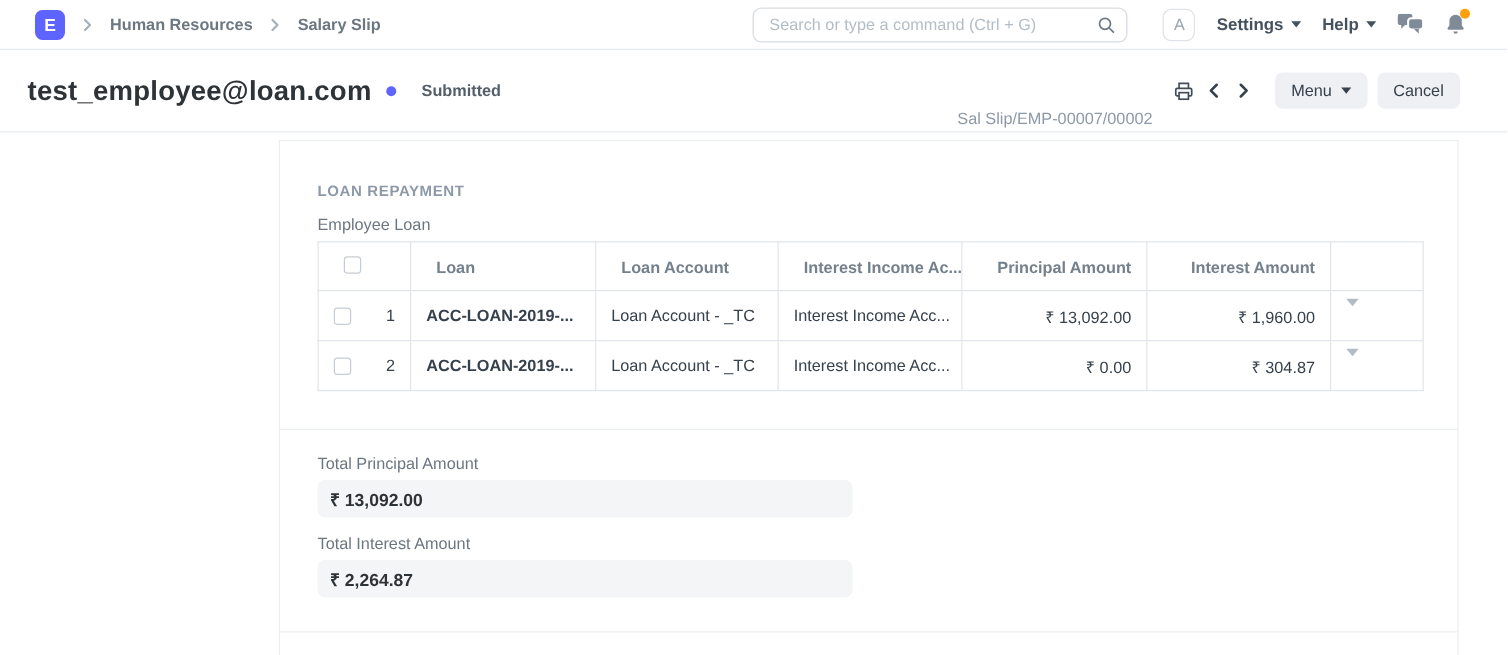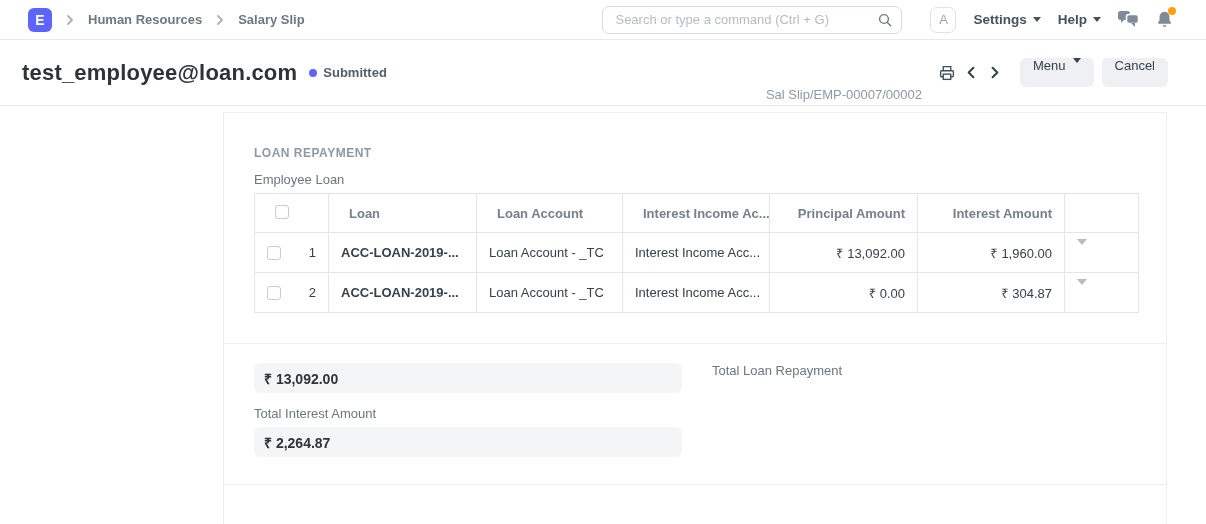--- a/index.html
+++ b/index.html
@@ -17,27 +17,27 @@
   .nav-right { display:flex; align-items:center; gap:17px; }
   .avatar { width:26px; height:26px; border:1px solid #dfe3e7; border-radius:7px; display:flex; align-items:center; justify-content:center; font-size:13px; color:#9aa4ad; font-weight:500; cursor:pointer; }
   .nav-link { display:flex; align-items:center; gap:6px; font-size:13.5px; font-weight:600; color:#45525e; cursor:pointer; }
   .caret { width:0; height:0; border-left:4px solid transparent; border-right:4px solid transparent; border-top:5px solid #45525e; display:inline-block; }
   .icon-btn { position:relative; display:flex; align-items:center; cursor:pointer; }
   .notif-dot { position:absolute; top:-3px; right:-3px; width:8px; height:8px; border-radius:50%; background:#ffa00a; }
 
   
   .page-head { height:66px; background:#fff; border-bottom:1px solid #e8ebee; display:flex; align-items:center; padding:0 38px 0 22px; }
   .title { font-size:22px; font-weight:700; color:#2e3338; letter-spacing:.2px; }
-  .status { display:flex; align-items:center; gap:6px; margin-left:12px; }
+  .status { display:flex; align-items:center; gap:20px; margin-left:12px; }
   .status-dot { width:8px; height:8px; border-radius:50%; background:#5e64ff; }
   .status-text { font-size:13px; font-weight:600; color:#525e6a; }
   .head-right { margin-left:auto; display:flex; align-items:center; }
   .doc-id { font-size:13px; color:#8d99a6; margin-right:12px; white-space:nowrap;margin-top:43px; }
   .head-icon { display:flex; align-items:center; cursor:pointer; padding:0 4px; }
-  .btn { height:29px; padding:0 13px; border:none; border-radius:6px; background:#eef0f3; color:#36414c; font-size:13px; font-weight:500; font-family:"Liberation Sans",sans-serif; cursor:pointer; display:flex; align-items:flex-start; gap:7px; }
+  .btn { height:29px; padding:0 13px; border:none; border-radius:6px; background:#eef0f3; color:#36414c; font-size:13px; font-weight:500; font-family:"Liberation Sans",sans-serif; cursor:pointer; display:flex; align-items:center; gap:7px; }
   .btn + .btn { margin-left:8px; }
   .btn .caret { border-top-color:#36414c; }
   .menu-btn { margin-left:14px; }
 
   
   .page-body { height:417px; background:#fff; }
   .form-card { margin-left:223px; margin-top:6px; width:944px; height:432px; border:1px solid #ebeef0; border-bottom:none; background:#fff; padding:0 30px; }
   .section-head { padding-top:33px; font-size:12px; font-weight:600; letter-spacing:.5px; color:#8d99a6; }
   .grid-label { margin-top:12px; font-size:13px; color:#6c7680; }
 
@@ -211,24 +211,24 @@
           <td class="num">₹ 304.87</td>
           <td><span class="row-caret"></span></td>
         </tr>
       </tbody>
     </table>
 
     <div class="sec-divider"></div>
 
     <div class="totals">
       <div class="field">
+        <div class="field-label">Total Principal Amount</div>
         <div class="field-value">₹ 13,092.00</div>
       </div>
       <div class="field">
-        <div class="field-label">Total Loan Repayment</div>
       </div>
       <div class="field row2">
         <div class="field-label">Total Interest Amount</div>
         <div class="field-value">₹ 2,264.87</div>
       </div>
     </div>
 
     <div class="bottom-divider"></div>
   </div>
 </div>

